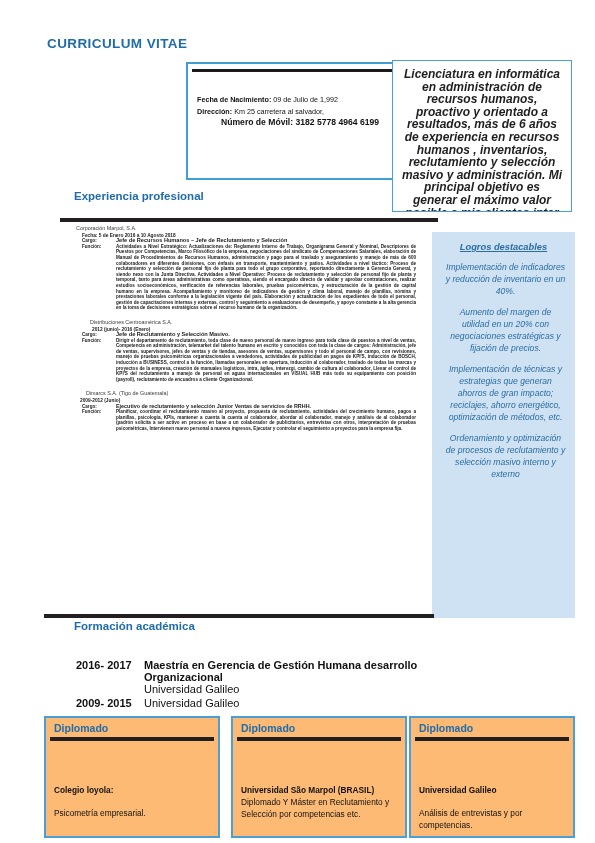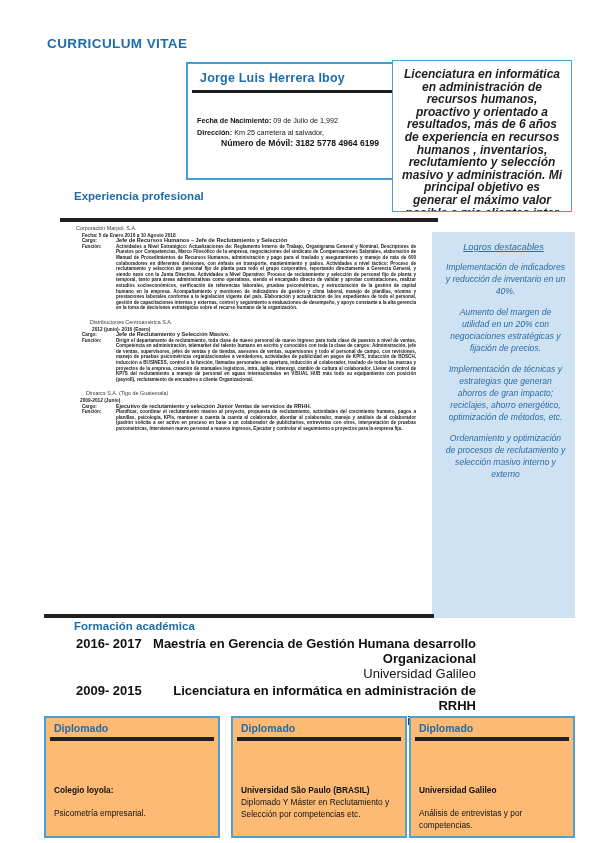--- a/index.html
+++ b/index.html
@@ -65,35 +65,35 @@
   .exp .indent{margin-left:6px;}
 
   
   .logros{
     position:absolute;left:432px;top:232px;width:143px;height:386px;
     background:#cfe2f3;box-sizing:border-box;
     padding:10px 9px 0 9px;
     text-align:center;color:#2b6ca3;
   }
   .logros h4{
-    margin:0 0 9px 0;font-size:9.3px;font-style:italic;font-weight:normal;
+    margin:0 0 9px 0;font-size:9.3px;font-style:italic;font-weight:bold;
     text-decoration:underline;
   }
   .logros p{
     margin:0 0 9px 4px;font-size:8.6px;line-height:12px;font-style:italic;
   }
 
   
-  .acad{position:absolute;left:76px;top:636px;width:400px;font-size:13px;color:#111;}
+  .acad{position:absolute;left:76px;top:659px;width:400px;font-size:11px;color:#111;}
   .acad .row{display:flex;margin-bottom:0px;}
   .acad .yr{width:68px;font-weight:bold;flex:none;}
   .acad .ttl{font-weight:bold;}
   .acad .uni{font-weight:normal;}
   .acad .blk{margin-bottom:2px;}
-  .acad .body{flex:1;text-align:right;}
+  .acad .body{flex:1;}
 
   
   .dipl{
     position:absolute;top:716px;height:122px;
     border:2px solid #4a9fd6;background:#fdba74;box-sizing:border-box;
   }
   .dipl .dh{
     font-size:10.5px;font-weight:bold;color:#1f6cab;padding:4px 0 0 8px;
   }
   .dipl .drule{height:3.5px;background:#231f20;margin:3px 4px 0 4px;}
@@ -101,21 +101,20 @@
   .dipl .b{font-weight:bold;margin-top:36px;}
 </style>
 </head>
 <body>
 
 <div class="page">
 
   <div class="cv-title">CURRICULUM VITAE</div>
 
   <div class="name-box">
-    <div class="nm">Jorge Luis Herrera Iboy</div>
     <div class="name-rule"></div>
     <div class="details">
       <div>
         <span class="lbl">Fecha de Nacimiento:</span><span> 09 de Julio de 1,992</span>
       </div>
       <div>
         <span class="lbl">Dirección:</span><span> Km 25  carretera al salvador,</span>
       </div>
       <div class="big">
         <span>Número de Móvil:</span><span> 3182 5778  4964 6199</span>
@@ -183,41 +182,40 @@
     <div class="row blk">
       <div class="yr">2016- 2017</div>
       <div class="body">
         <div class="ttl">Maestría en Gerencia de Gestión  Humana desarrollo Organizacional</div>
         <div class="uni">Universidad Galileo</div>
       </div>
     </div>
     <div class="row blk">
       <div class="yr">2009- 2015</div>
       <div class="body">
-        <div class="ttl">Licenciatura en informática en administración de RRHH</div>
         <div class="uni">Universidad Galileo</div>
       </div>
     </div>
   </div>
 
   <div class="dipl" style="left:44px;width:176px;">
     <div class="dh">Diplomado</div>
     <div class="drule"></div>
     <div class="dbody">
       <div class="b">Colegio loyola:</div>
       <div style="height:11px;"></div>
       <div>Psicometría empresarial.</div>
     </div>
   </div>
 
   <div class="dipl" style="left:231px;width:176px;">
     <div class="dh">Diplomado</div>
     <div class="drule"></div>
     <div class="dbody">
-      <div class="b">Universidad São Paulo (BRASIL)</div>
+      <div class="b">Universidad São Marpol (BRASIL)</div>
       <div>Diplomado Y Máster en Reclutamiento y Selección por competencias etc.</div>
     </div>
   </div>
 
   <div class="dipl" style="left:409px;width:166px;">
     <div class="dh">Diplomado</div>
     <div class="drule"></div>
     <div class="dbody">
       <div class="b">Universidad Galileo</div>
       <div style="height:11px;"></div>

